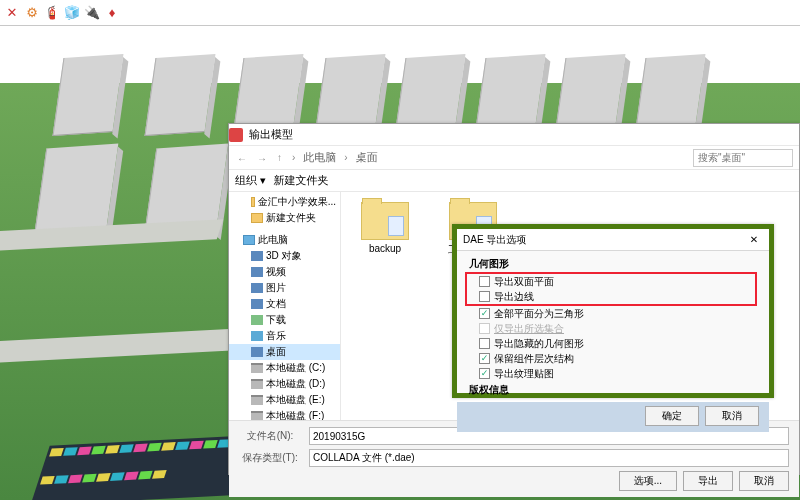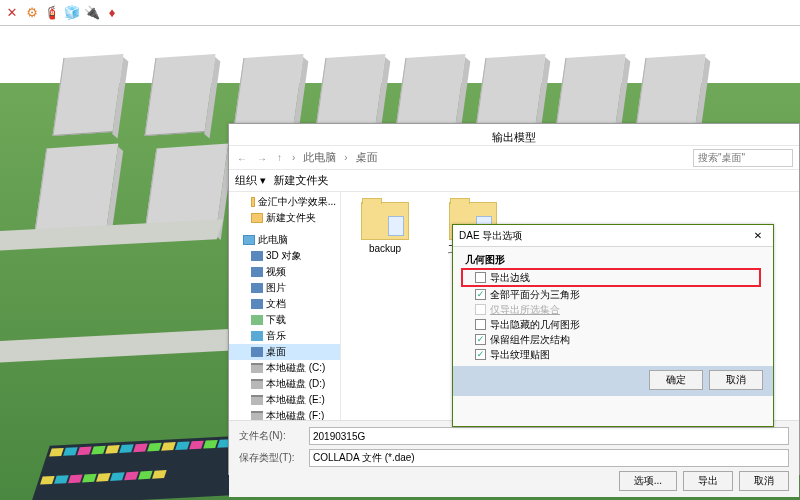--- a/index.html
+++ b/index.html
@@ -14,21 +14,21 @@
   .bldg::after { content: ""; position: absolute; right: -6px; top: 3px; bottom: -3px; width: 6px; background: #c2c2c2; transform: skewY(40deg); transform-origin: left; }
   .bldg.top { top: 30px; width: 60px; height: 78px; }
   
   .color-bldg { position: absolute; bottom: 0; left: 40px; width: 220px; height: 60px; background: #25303d; transform: skew(-18deg, -3deg); display: flex; flex-wrap: wrap; gap: 2px; padding: 3px; }
   .cw { flex: 0 0 12px; height: 8px; }
   
   .road { position: absolute; background: #cfd1cb; transform: skew(-18deg, -3deg); }
   
   
   .filedlg { position: absolute; top: 123px; left: 228px; width: 572px; height: 352px; background: #fff; border: 1px solid #9a9a9a; font-size: 11px; box-shadow: 0 0 3px rgba(0,0,0,.2); }
-  .fd-title { height: 22px; display: flex; align-items: center; padding: 0 0; gap: 6px; border-bottom: 1px solid #e8e8e8; flex-direction: column; }
+  .fd-title { height: 22px; display: flex; align-items: center; padding: 0 0; gap: 6px; border-bottom: 1px solid #e8e8e8; }
   .fd-title-ico { width: 14px; height: 14px; background: #d44; border-radius: 2px; }
   .fd-nav { height: 24px; display: flex; align-items: center; padding: 0 6px; gap: 6px; border-bottom: 1px solid #e8e8e8; color: #666; }
   .fd-nav .chev { font-size: 10px; color: #888; padding: 0 2px; }
   .fd-nav .search { margin-left: auto; height: 18px; width: 100px; border: 1px solid #ccc; padding: 0 4px; font-size: 10px; color: #999; }
   .fd-tools { height: 22px; display: flex; align-items: center; padding: 0 6px; gap: 8px; border-bottom: 1px solid #e8e8e8; }
   
   .fd-body { display: flex; height: 228px; }
   .fd-tree { width: 112px; border-right: 1px solid #e8e8e8; overflow: auto; padding: 2px 0; }
   .tree-item { padding: 1px 4px 1px 14px; white-space: nowrap; display: flex; align-items: center; gap: 3px; font-size: 10px; cursor: pointer; }
   .tree-item.l2 { padding-left: 22px; }
@@ -42,28 +42,28 @@
   .ico-down { background: #7dc083; }
   
   .fd-files { flex: 1; padding: 10px 14px; display: flex; gap: 28px; align-items: flex-start; }
   .file-item { width: 60px; text-align: center; font-size: 10px; cursor: pointer; }
   .file-ico { width: 48px; height: 38px; margin: 0 auto 3px; background: #f5dd8d; border: 1px solid #d8be5f; position: relative; }
   .file-ico::before { content: ""; position: absolute; top: -5px; left: 0; width: 18px; height: 5px; background: #f5dd8d; border: 1px solid #d8be5f; border-bottom: none; }
   .file-ico .ov { position: absolute; right: 4px; bottom: 3px; width: 16px; height: 20px; background: #e4efff; border: 1px solid #9fbce0; }
   
   .fd-bottom { border-top: 1px solid #e0e0e0; padding: 6px 10px; background: #f4f4f4; }
   .fd-row { display: flex; align-items: center; gap: 8px; margin-bottom: 4px; font-size: 10px; }
-  .fd-row .lbl { width: 62px; text-align: left; color: #555; }
+  .fd-row .lbl { width: 62px; text-align: center; color: #555; }
   .fd-row input, .fd-row select { flex: 1; height: 18px; border: 1px solid #b8b8b8; font-size: 10px; padding: 0 3px; background: #fff; }
   .fd-collapse { font-size: 10px; color: #555; padding: 2px 0; cursor: pointer; }
   .fd-btns { display: flex; justify-content: flex-end; gap: 6px; margin-top: 4px; }
   .btn { height: 20px; padding: 0 14px; background: #f3f3f3; border: 1px solid #a8a8a8; font-size: 10px; cursor: pointer; }
   
   
-  .optdlg { position: absolute; top: 224px; left: 452px; width: 322px; height: 203px; background: #f9f9f9; border: 1px solid #4d7c0f; font-size: 10px; box-shadow: 0 0 3px rgba(0,0,0,.25); }
+  .optdlg { position: absolute; top: 224px; left: 452px; width: 322px; height: 174px; background: #f9f9f9; border: 5px solid #4d7c0f; font-size: 10px; box-shadow: 0 0 3px rgba(0,0,0,.25); }
   .opt-title { height: 22px; display: flex; align-items: center; justify-content: space-between; padding: 0 6px; background: #fff; border-bottom: 1px solid #d8d8d8; }
   .opt-close { width: 18px; text-align: center; cursor: pointer; }
   .opt-body { padding: 4px 12px; }
   .opt-grp { font-weight: bold; padding: 2px 0 1px; }
   .opt-chk { display: flex; align-items: center; gap: 4px; padding: 0 0 0 10px; line-height: 15px; }
   .opt-chk.dis { color: #aaa; text-decoration: underline; }
   .mark { border: 2px solid #e23; padding: 0 2px; margin-left: -4px; }
   .cb { width: 11px; height: 11px; border: 1px solid #888; background: #fff; display: inline-flex; align-items: center; justify-content: center; font-size: 9px; color: #2a7; }
   .opt-btns { display: flex; justify-content: flex-end; gap: 6px; padding: 4px 10px 6px; background: #c7d7e8; }
   .opt-btns .btn { padding: 0 16px; }
@@ -234,20 +234,24 @@
 <div class="optdlg">
   <div class="opt-title">
     <span>DAE 导出选项</span>
     <span class="opt-close">✕</span>
   </div>
   <div class="opt-body">
     <div class="opt-grp">几何图形</div>
     <div class="mark">
       <div class="opt-chk">
           <span class="cb"></span>
+          <span>导出双面平面</span>
+        </div>
+      <div class="opt-chk">
+          <span class="cb"></span>
           <span>导出边线</span>
         </div>
     </div>
     <div class="opt-chk">
         <span class="cb">✓</span>
         <span>全部平面分为三角形</span>
       </div>
     <div class="opt-chk dis">
         <span class="cb" style="border-color:#ccc"></span>
         <span>仅导出所选集合</span>
@@ -257,18 +261,19 @@
         <span>导出隐藏的几何图形</span>
       </div>
     <div class="opt-chk">
         <span class="cb">✓</span>
         <span>保留组件层次结构</span>
       </div>
     <div class="opt-chk">
         <span class="cb">✓</span>
         <span>导出纹理贴图</span>
       </div>
+    <div class="opt-grp">版权信息</div>
   </div>
   <div class="opt-btns">
     <button class="btn">确定</button>
     <button class="btn">取消</button>
   </div>
 </div>
 
 </body></html>

